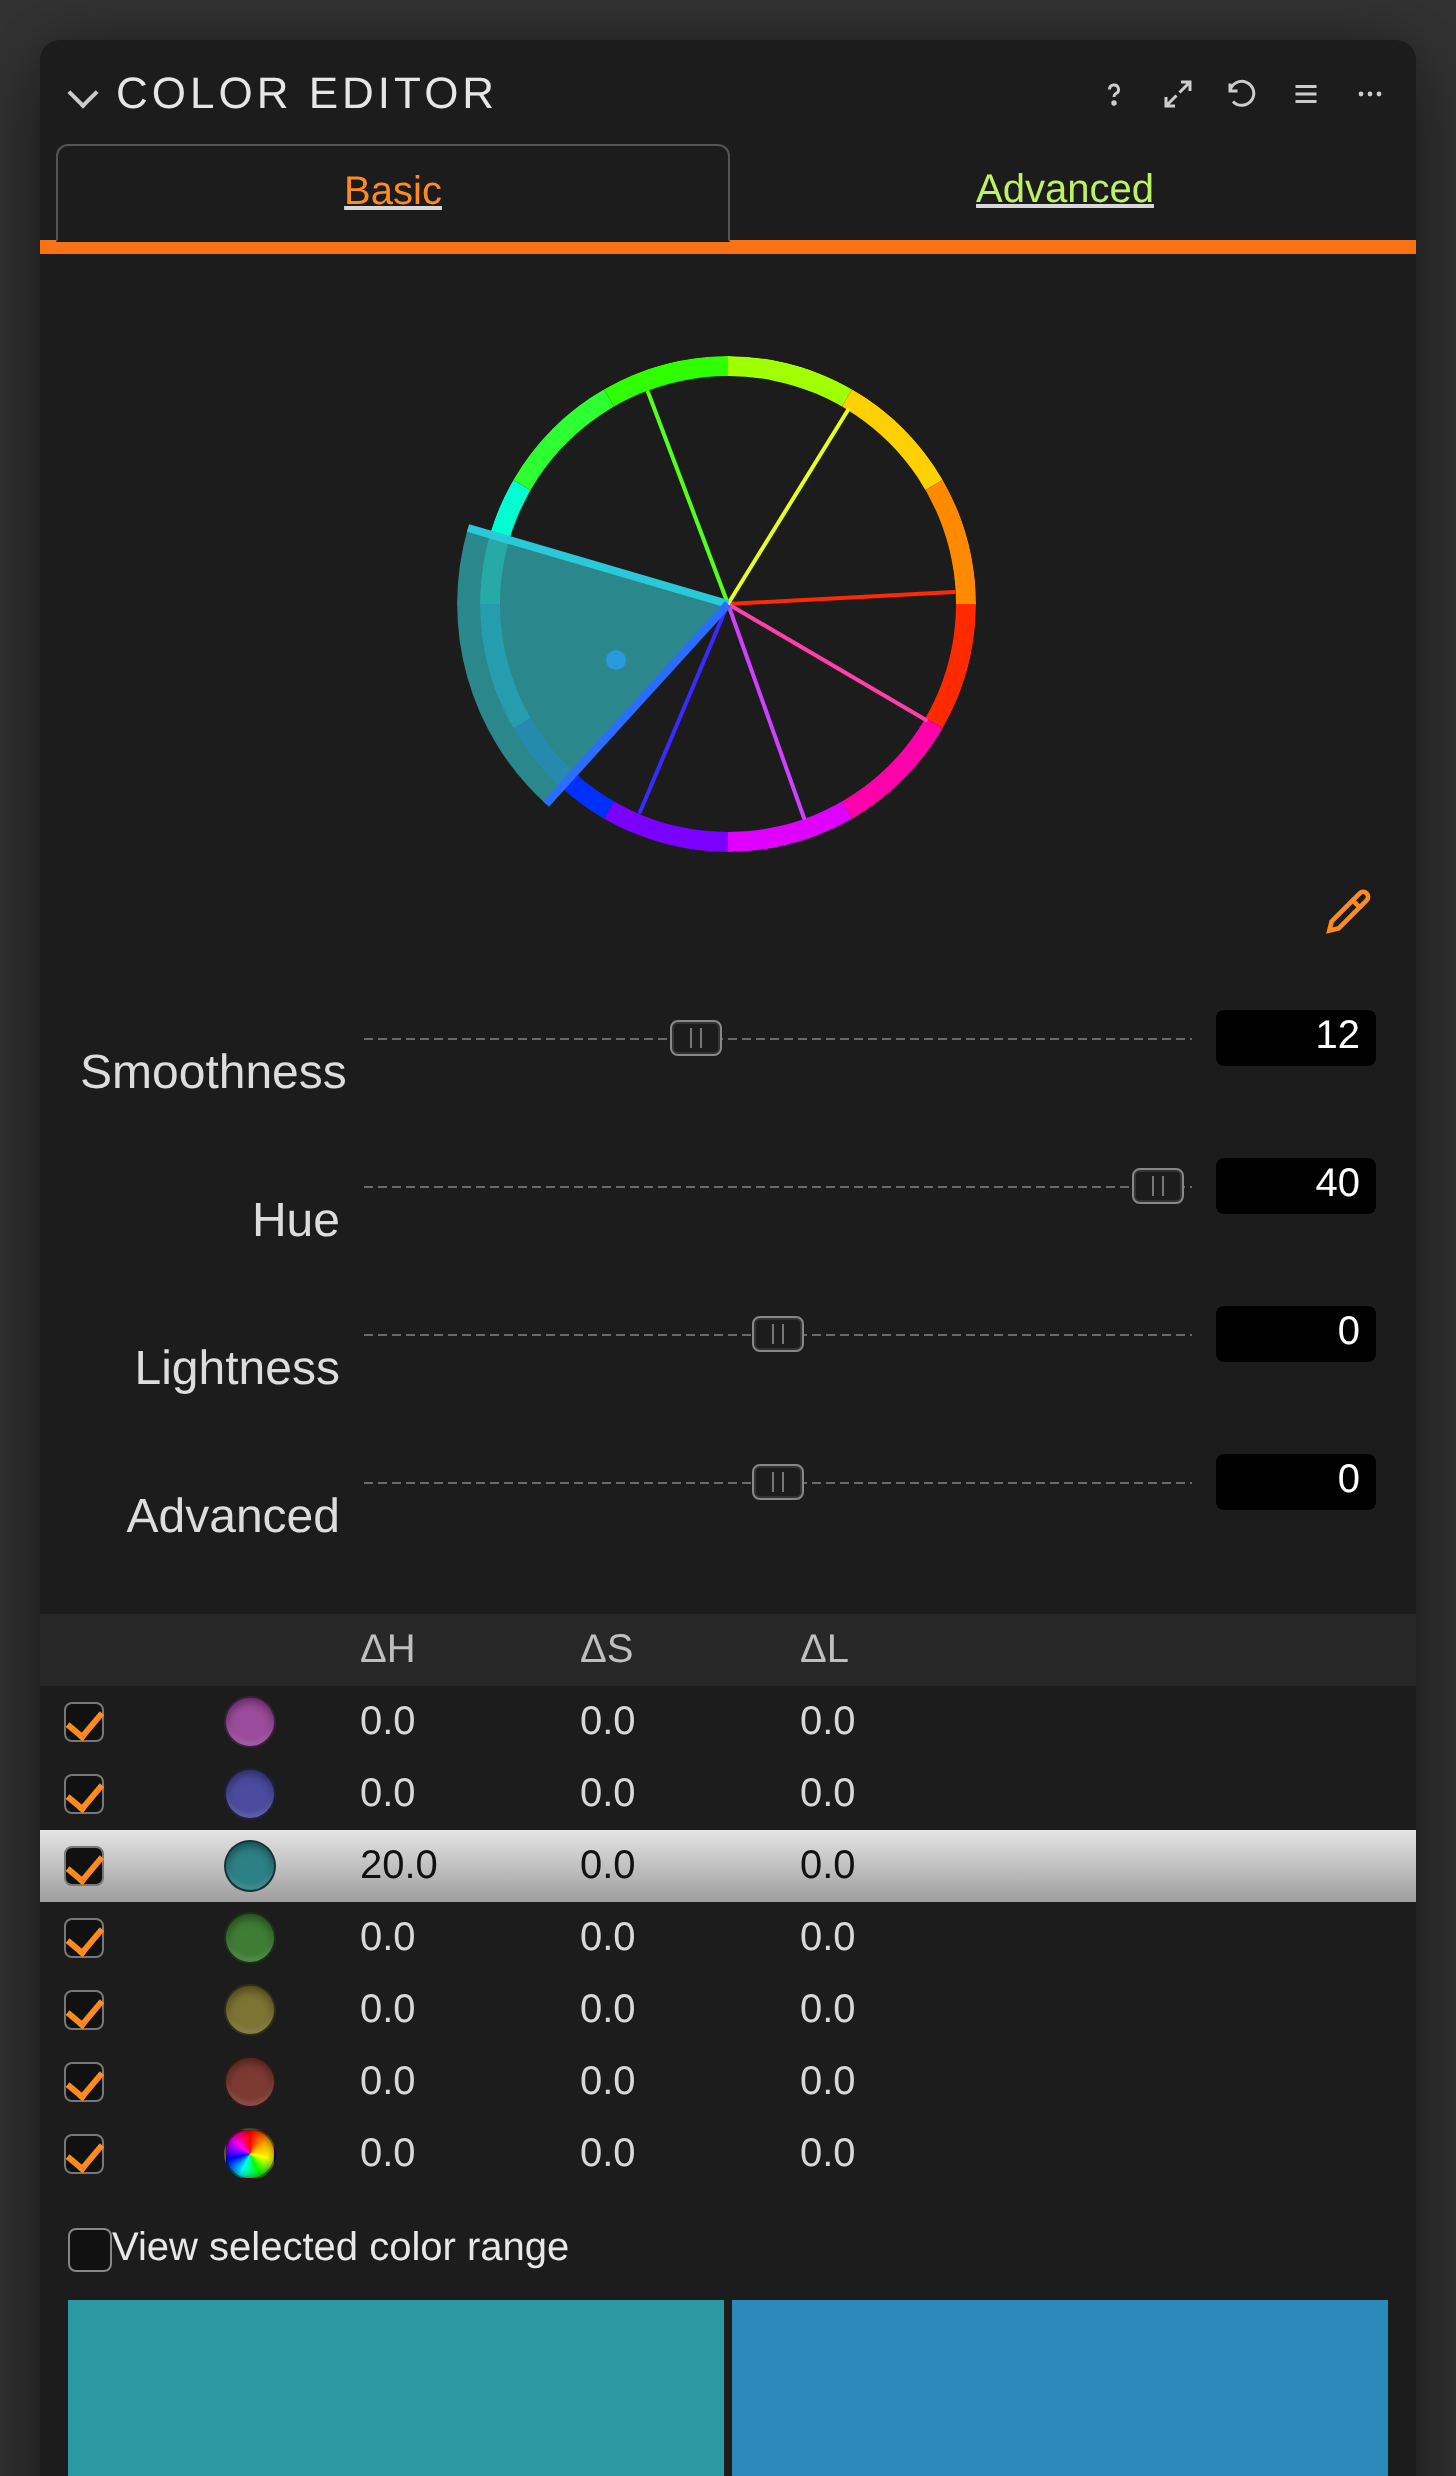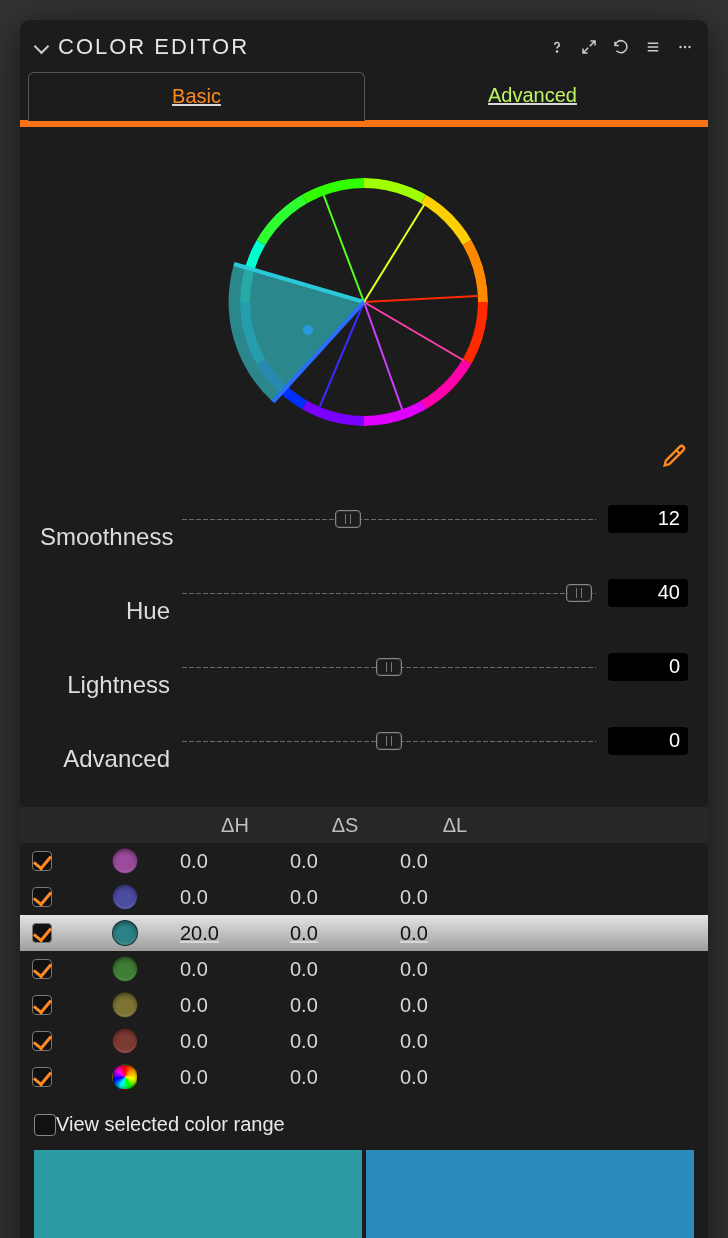--- a/index.html
+++ b/index.html
@@ -158,25 +158,24 @@
     display: grid;
     grid-template-columns: 50px 110px 110px 110px 110px 1fr;
     align-items: center;
     height: 36px;
     font-size: 20px;
   }
   .ctable-head {
     background: #272727;
     color: #bfbfbf;
   }
-  .ctable-head .hcell { text-align: center; }
+  .ctable-head .hcell { text-align: left; }
   .ctable-row .cell { color: #d8d8d8; }
   .ctable-row.selected {
     background: linear-gradient(to bottom, #e4e4e4, #9e9e9e);
-    text-decoration: underline;
   }
   .ctable-row.selected .cell { color: #111; }
   .chk {
     width: 20px; height: 20px; margin-left: 12px;
     border: 1px solid #777; border-radius: 4px;
     background: #111; position: relative;
     cursor: pointer;
   }
   .chk.checked::after {
     content: "";

